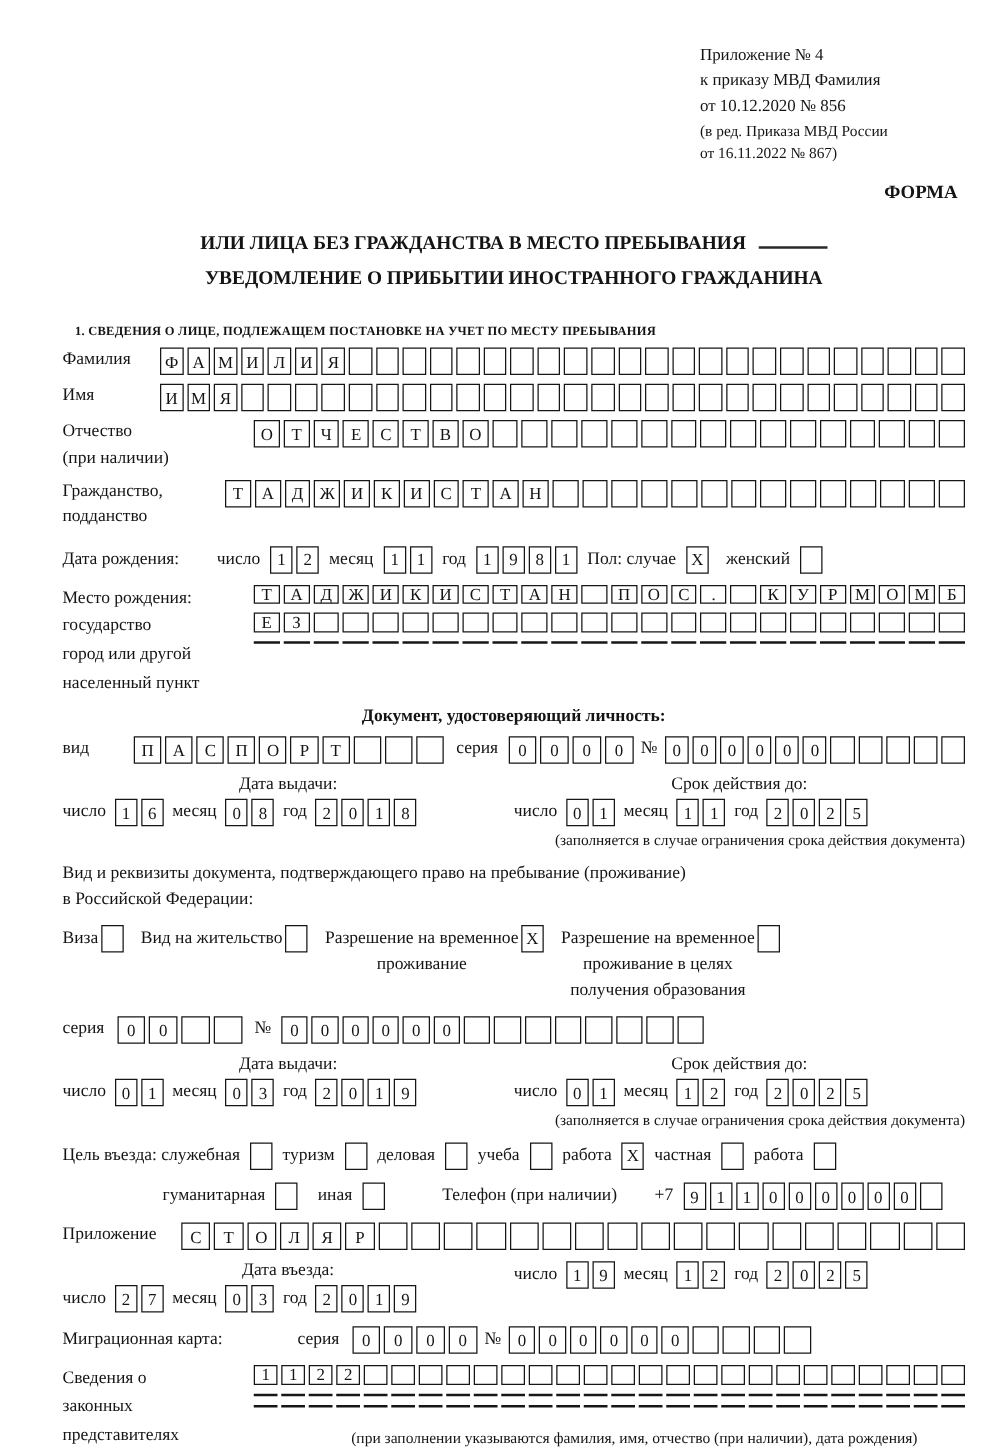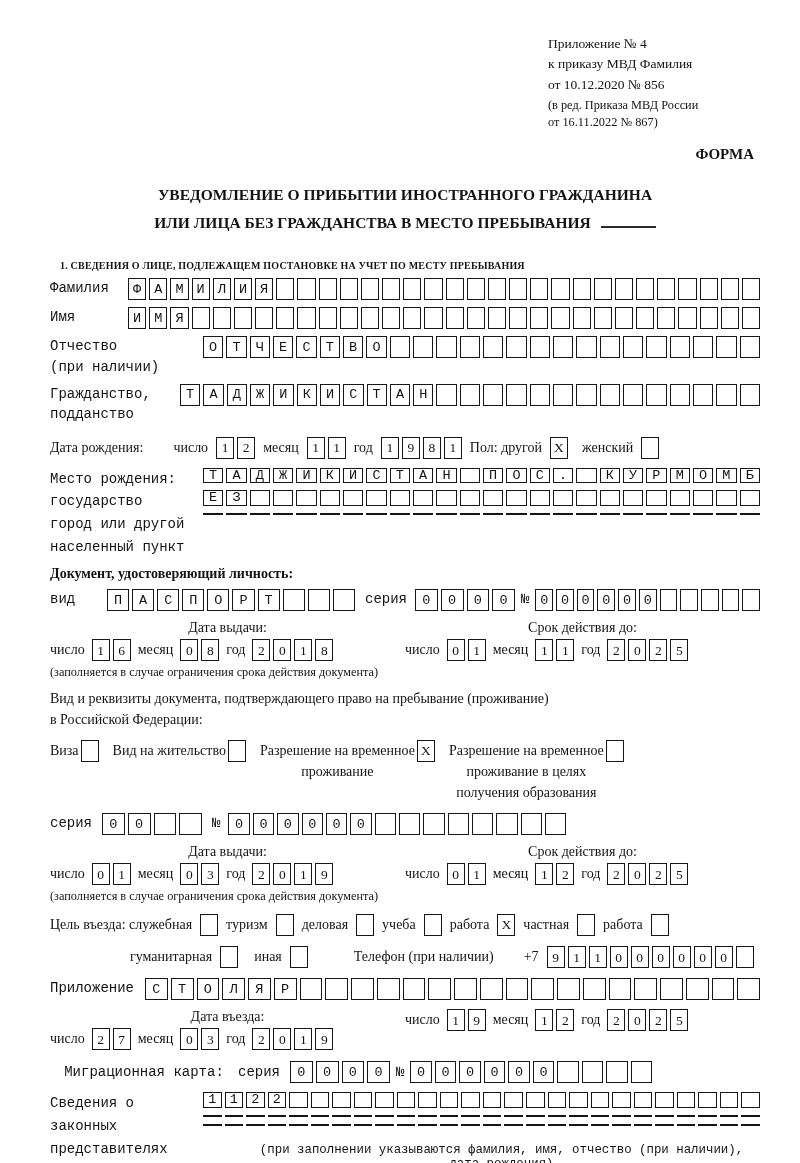--- a/index.html
+++ b/index.html
@@ -1,29 +1,29 @@
 <!DOCTYPE html>
 <html><head>
 <meta charset="utf-8">
 <style>
   html,body{margin:0;padding:0;background:#fff;}
   .page{
     width:800px;height:1163px;background:#fff;color:#141414;
     font-family:"Liberation Serif","DejaVu Serif",serif;
-    box-sizing:border-box;padding:34px 40px 0 50px;overflow:hidden;position:relative;
+    box-sizing:border-box;padding:34px 28px 0 50px;overflow:hidden;position:relative;
   }
   
   .annex{margin-left:auto;width:212px;font-size:13.5px;line-height:1.5;}
   .annex .rev{font-size:12.3px;line-height:1.42;margin-top:2px;}
   .forma{text-align:right;font-weight:bold;font-size:15px;margin-top:14px;padding-right:6px;}
   .title{text-align:center;font-weight:bold;font-size:15.5px;line-height:1.8;margin-top:18px;}
   .title-underline{display:inline-block;width:55px;border-bottom:2px solid #2a2a2a;height:14px;margin-left:10px;}
   .section1{font-weight:bold;font-size:10px;margin-top:24px;margin-left:10px;letter-spacing:.2px;}
   
-  .frow{display:flex;align-items:flex-start;margin-top:7px;font-family:Liberation Mono, monospace;}
+  .frow{display:flex;align-items:flex-start;margin-top:7px;}
   .flabel{font-size:14px;line-height:1.45;flex:0 0 auto;}
   .w78{width:78px;}  .w130{width:130px;} .w153{width:153px;} .w57{width:57px;}
   .w95{width:95px;}  .w188{width:188px;}
   .ml10{margin-left:10px;} .ml6{margin-left:6px;}
   
   .cells{display:flex;gap:3px;height:22px;}
   .cells .cell{
     flex:1;border:1.5px solid #161616;background:#fff;
     display:flex;align-items:center;justify-content:center;
     font-size:13.5px;line-height:1;box-sizing:border-box;min-width:0;
@@ -35,29 +35,29 @@
     flex:0 0 auto;display:inline-flex;width:18px;height:22px;border:1.5px solid #161616;
     align-items:center;justify-content:center;font-size:13.5px;box-sizing:border-box;background:#fff;
   }
   .stack{flex:1;display:flex;flex-direction:column;gap:7px;}
   .lbl2{display:block;}
   
   .dates-duo{display:flex;margin-top:9px;}
   .date-group{flex:1;}
   .date-group .dg-label{font-size:14px;text-align:center;margin-bottom:3px;}
   .date-line{display:flex;align-items:center;gap:7px;font-size:14px;}
-  .note{font-size:12.3px;text-align:left;margin-top:4px;}
+  .note{font-size:12.3px;text-align:right;margin-top:4px;}
   
   .cbgroup{display:flex;align-items:flex-start;margin-top:10px;gap:14px;}
   .cbitem{display:flex;align-items:flex-start;gap:2px;font-size:14px;line-height:1.5;}
   .cbitem .opt-text{text-align:center;}
   .inline-row{display:flex;align-items:center;gap:8px;font-size:14px;margin-top:10px;flex-wrap:nowrap;}
   .indent80{padding-left:80px;}
   .bottom-note{font-size:12.4px;margin-top:10px;padding-left:108px;}
-  .doc-header{font-weight:bold;font-size:14px;text-align:left;margin-top:8px;}
+  .doc-header{font-weight:bold;font-size:14px;text-align:center;margin-top:8px;}
   .plain{font-size:14px;margin-top:8px;line-height:1.5;}
   .gap14{width:14px;flex:0 0 auto;} .gap30{width:30px;flex:0 0 auto;}
 </style>
 </head>
 <body>
 
 <div class="page">
 
   <div class="annex">
     <div>Приложение № 4</div>
@@ -65,22 +65,22 @@
     <div>от 10.12.2020 № 856</div>
     <div class="rev">
       <div>(в ред. Приказа МВД России</div>
       <div>от 16.11.2022 № 867)</div>
     </div>
   </div>
 
   <div class="forma">ФОРМА</div>
 
   <div class="title">
+    <div><span>ИЛИ ЛИЦА БЕЗ ГРАЖДАНСТВА В МЕСТО ПРЕБЫВАНИЯ</span><span class="title-underline"></span></div>
     <div>УВЕДОМЛЕНИЕ О ПРИБЫТИИ ИНОСТРАННОГО ГРАЖДАНИНА</div>
-    <div><span>ИЛИ ЛИЦА БЕЗ ГРАЖДАНСТВА В МЕСТО ПРЕБЫВАНИЯ</span><span class="title-underline"></span></div>
   </div>
 
   <div class="section1">1. СВЕДЕНИЯ О ЛИЦЕ, ПОДЛЕЖАЩЕМ ПОСТАНОВКЕ НА УЧЕТ ПО МЕСТУ ПРЕБЫВАНИЯ</div>
 
   <div class="frow">
     <span class="flabel w78">Фамилия</span>
     <span class="cells grow">
         <span class="cell">Ф</span>
         <span class="cell">А</span>
         <span class="cell">М</span>
@@ -230,21 +230,21 @@
         <span class="cell">1</span>
         <span class="cell">1</span>
       </span>
     <span>год</span>
     <span class="cells cf">
         <span class="cell">1</span>
         <span class="cell">9</span>
         <span class="cell">8</span>
         <span class="cell">1</span>
       </span>
-    <span>Пол: другой</span>
+    <span>Пол: случае</span>
     <span class="cbox">X</span>
     <span style="margin-left:6px;">женский</span>
     <span class="cbox"></span>
   </div>
 
   <div class="frow" style="margin-top:9px;">
     <span class="flabel w153" style="line-height:1.62;">
       <span class="lbl2">Место рождения:</span>
       <span class="lbl2">государство</span>
       <span class="lbl2">город или другой</span>
@@ -634,21 +634,21 @@
         <span class="cells cf">
             <span class="cell">2</span>
             <span class="cell">0</span>
             <span class="cell">2</span>
             <span class="cell">5</span>
           </span>
       </div>
     </div>
   </div>
 
-  <div class="frow" style="margin-top:11px;align-items:center;text-align:center;">
+  <div class="frow" style="margin-top:11px;align-items:center;">
     <span class="flabel w188">Миграционная карта:</span>
     <span class="flabel" style="margin-right:10px;">серия</span>
     <span class="cells w100c">
         <span class="cell">0</span>
         <span class="cell">0</span>
         <span class="cell">0</span>
         <span class="cell">0</span>
       </span>
     <span class="flabel ml6" style="margin-right:6px;">№</span>
     <span class="cells w240c">

